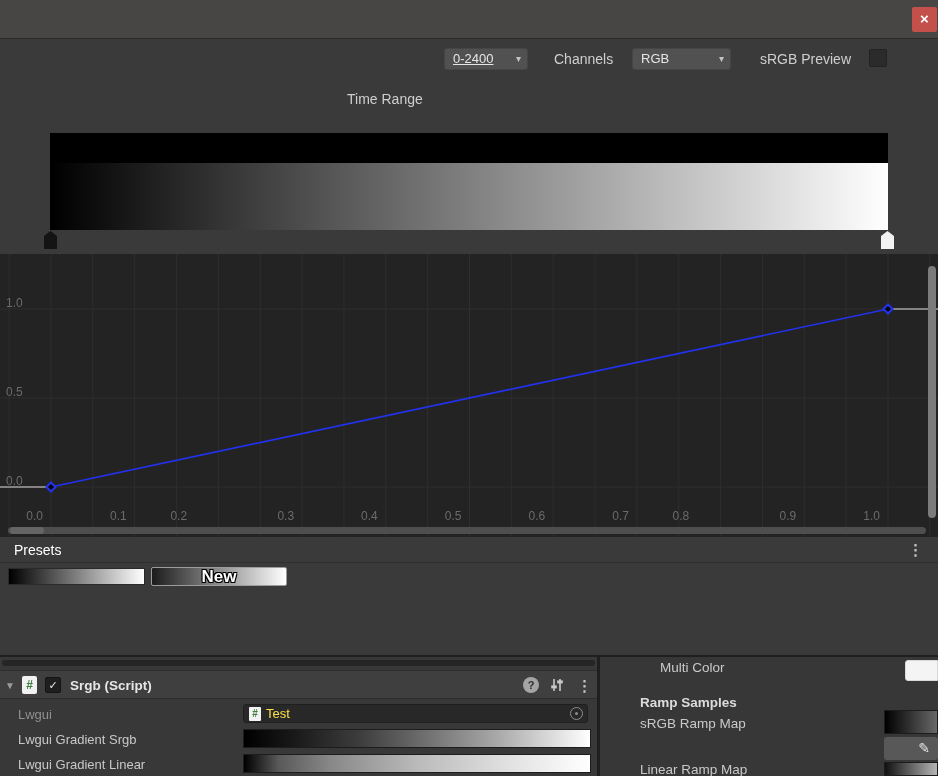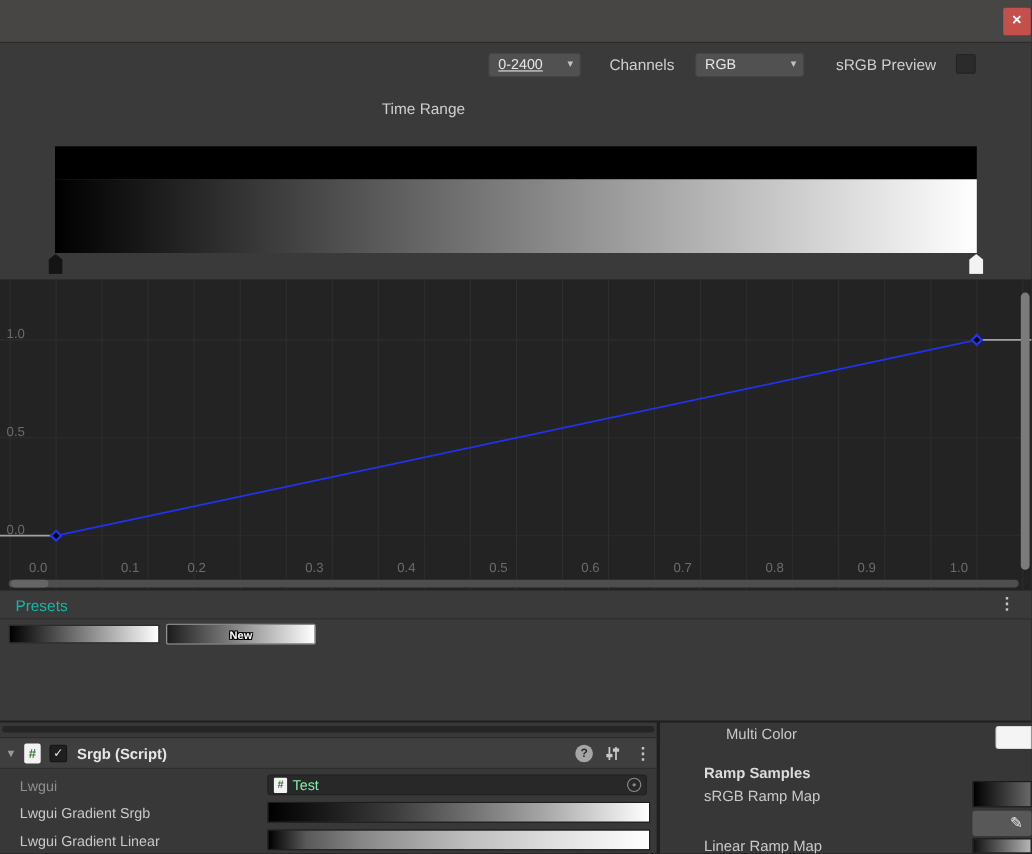--- a/index.html
+++ b/index.html
@@ -33,49 +33,49 @@
 
   
   .curve-area { left:0; top:254px; width:938px; height:283px; background:#232323; }
   .tick { position:absolute; font-size:12px; color:#6b6b6b; }
   .hscroll { left:8px; top:273px; width:918px; height:7px; background:#4e4e4e; border-radius:4px; cursor:pointer; }
   .hscroll-thumb { position:absolute; left:2px; top:0; width:34px; height:7px; background:#656565; border-radius:4px; }
   .vscroll { left:928px; top:12px; width:8px; height:252px; background:#7b7b7b; border-radius:4px; cursor:pointer; }
 
   
   .presets-header { left:0; top:537px; width:938px; height:26px; background:#3a3a3a; border-bottom:1px solid #2f2f2f; }
-  .presets-title { left:14px; top:0; height:26px; line-height:26px; font-size:14px; color:#14b8a6; }
+  .presets-title { left:14px; top:0; height:26px; line-height:26px; font-size:14px; color:#ffffff; }
   .kebab { font-size:15px; font-weight:bold; color:#c4c4c4; letter-spacing:0; cursor:pointer; }
   .preset-swatch1 { left:8px; top:568px; width:137px; height:17px; border:1px solid #2a2a2a;
                     background:linear-gradient(to right,#000,#fff); cursor:pointer; }
   .preset-swatch2 { left:151px; top:567px; width:136px; height:19px; border:1px solid #9c9c9c; border-radius:2px;
                     background:linear-gradient(to right,#1c1c1c,#fff); cursor:pointer;
                     text-align:center; }
-  .preset-new-label { font-size:10px; font-weight:bold; color:#fff; line-height:17px;
+  .preset-new-label { font-size:17px; font-weight:bold; color:#fff; line-height:17px;
         text-shadow:-1px -1px 0 #000,1px -1px 0 #000,-1px 1px 0 #000,1px 1px 0 #000,0 1px 0 #000,0 -1px 0 #000; }
 
   
   .bottom-divider { left:0; top:655px; width:938px; height:2px; background:#1f1f1f; }
   .inspector { left:0; top:657px; width:597px; height:119px; background:#383838; }
   .insp-topstrip { left:2px; top:660px; width:593px; height:6px; background:#252525; border-radius:3px; }
   .insp-header { left:0; top:670px; width:597px; height:29px; background:#3f3f3f;
                  border-top:1px solid #2d2d2d; border-bottom:1px solid #2d2d2d; }
   .foldout { left:5px; top:0; height:29px; line-height:29px; font-size:10px; color:#9a9a9a; cursor:pointer; }
   .script-icon { width:15px; height:18px; background:#f2f2f2; border-radius:2px; text-align:center;
                  font-size:12px; font-weight:bold; color:#3b7d3b; line-height:18px; }
   .script-icon.small { width:12px; height:14px; font-size:10px; line-height:14px; border-radius:1px; }
   .insp-check { left:45px; top:6px; width:16px; height:16px; background:#1f1f1f; border:1px solid #141414;
                 border-radius:2px; color:#e8e8e8; font-size:11px; text-align:center; line-height:15px; cursor:pointer; }
   .insp-title { left:70px; top:0; height:29px; line-height:29px; font-size:13.5px; font-weight:bold; color:#e6e6e6; }
   .help-icon { left:523px; top:6px; width:16px; height:16px; background:#a5a5a5; border-radius:50%;
                color:#2d2d2d; font-size:11px; font-weight:bold; text-align:center; line-height:16px; cursor:pointer; }
   .row-label { left:18px; font-size:13px; height:19px; line-height:19px; color:#c8c8c8; }
   .row-label.dim { color:#8f8f8f; }
   .obj-field { left:243px; width:345px; height:19px; background:#282828; border:1px solid #1f1f1f; border-radius:3px; cursor:pointer; }
-  .obj-field-text { position:absolute; left:22px; top:0; height:14px; line-height:17px; font-size:13px; color:#86efac; }
+  .obj-field-text { position:absolute; left:22px; top:0; height:14px; line-height:17px; font-size:13px; color:#fde047; }
   .obj-picker { position:absolute; right:4px; top:2px; width:13px; height:13px; border:1.5px solid #8d8d8d;
                 border-radius:50%; text-align:center; cursor:pointer; }
   .obj-picker::after { content:""; position:absolute; left:3.5px; top:3.5px; width:3px; height:3px; border-radius:50%; background:#8d8d8d; }
   .grad-field { left:243px; width:348px; height:19px; border:1px solid #1d1d1d; cursor:pointer; }
   .grad-srgb { background:linear-gradient(to right,#000 0%,#1a1a1a 15%,#3c3c3c 33%,#6e6e6e 52%,#a8a8a8 73%,#fff 100%); }
   .grad-linear { background:linear-gradient(to right,#000 0%,#595959 10%,#888 25%,#bababa 50%,#dfdfdf 75%,#fff 100%); }
 
   .side-divider { left:597px; top:657px; width:3px; height:119px; background:#1f1f1f; }
   .side-panel { left:600px; top:657px; width:338px; height:119px; background:#373737; }
   .sp-text { font-size:13.5px; color:#c9c9c9; height:20px; line-height:20px; }
@@ -157,21 +157,21 @@
       </svg>
     <div id="tick-layer">
         <div class="tick" style="left: 3px; top: 255px; width: 40px; text-align: right;">0.0</div>
         <div class="tick" style="left: 86.7px; top: 255px; width: 40px; text-align: right;">0.1</div>
         <div class="tick" style="left: 170.4px; top: 255px; width: 40px; text-align: left;">0.2</div>
         <div class="tick" style="left: 254.1px; top: 255px; width: 40px; text-align: right;">0.3</div>
         <div class="tick" style="left: 337.8px; top: 255px; width: 40px; text-align: right;">0.4</div>
         <div class="tick" style="left: 421.5px; top: 255px; width: 40px; text-align: right;">0.5</div>
         <div class="tick" style="left: 505.2px; top: 255px; width: 40px; text-align: right;">0.6</div>
         <div class="tick" style="left: 588.9px; top: 255px; width: 40px; text-align: right;">0.7</div>
-        <div class="tick" style="left: 672.6px; top: 255px; width: 40px; text-align: right;">0.8</div>
+        <div class="tick" style="left: 672.6px; top: 255px; width: 40px; text-align: left;">0.8</div>
         <div class="tick" style="left: 756.3px; top: 255px; width: 40px; text-align: right;">0.9</div>
         <div class="tick" style="left: 840px; top: 255px; width: 40px; text-align: right;">1.0</div>
         <div class="tick" style="left: 6px; top: 42px;">1.0</div>
         <div class="tick" style="left: 6px; top: 131px;">0.5</div>
         <div class="tick" style="left: 6px; top: 220px;">0.0</div>
       </div>
     <div class="abs hscroll">
       <div class="hscroll-thumb"></div>
     </div>
     <div class="abs vscroll"></div>

